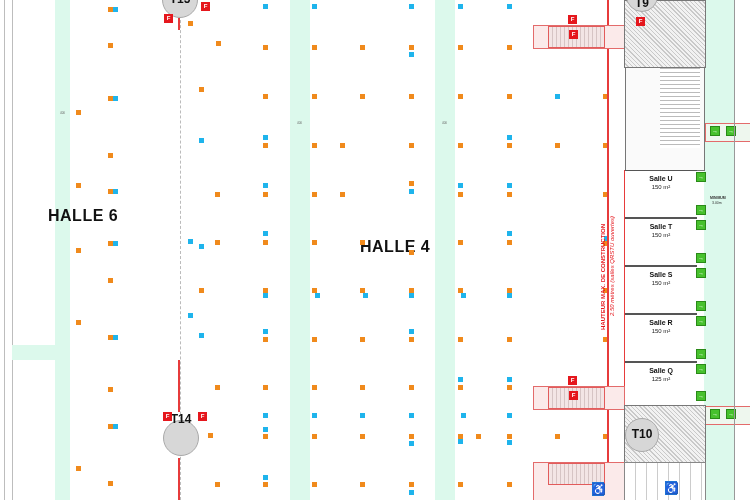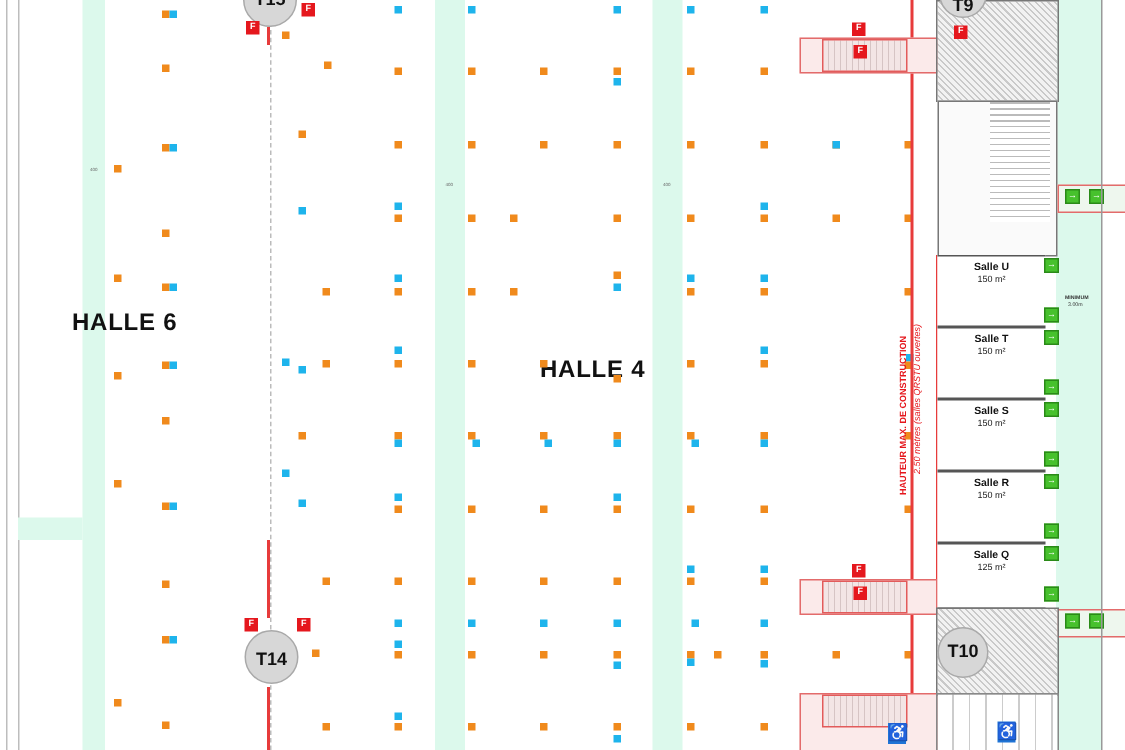--- a/index.html
+++ b/index.html
@@ -49,21 +49,21 @@
 
 <div class="dashed-v" style="left:180px;top:0;height:500px;"></div>
 
 <div class="pillar" style="left:162px;top:-18px;width:34px;height:34px;"></div>
 <div class="pillar-label" style="left:162px;top:-8px;width:36px;">T15</div>
 <div class="fire" style="left:164px;top:14px;">F</div>
 <div class="fire" style="left:201px;top:2px;">F</div>
 <div class="redline" style="left:178px;top:18px;width:2px;height:12px;"></div>
 
 <div class="pillar" style="left:163px;top:420px;width:34px;height:34px;"></div>
-<div class="pillar-label" style="left:163px;top:432px;width:36px;">T14</div>
+<div class="pillar-label" style="left:163px;top:412px;width:36px;">T14</div>
 <div class="fire" style="left:163px;top:412px;">F</div>
 <div class="fire" style="left:198px;top:412px;">F</div>
 <div class="redline" style="left:178px;top:360px;width:2px;height:52px;"></div>
 <div class="redline" style="left:178px;top:458px;width:2px;height:42px;"></div>
 
 <div class="dot o" style="left:108px;top:7px;"></div>
 <div class="dot b" style="left:113px;top:7px;"></div>
 <div class="dot o" style="left:108px;top:43px;"></div>
 <div class="dot o" style="left:76px;top:110px;"></div>
 <div class="dot o" style="left:108px;top:96px;"></div>

